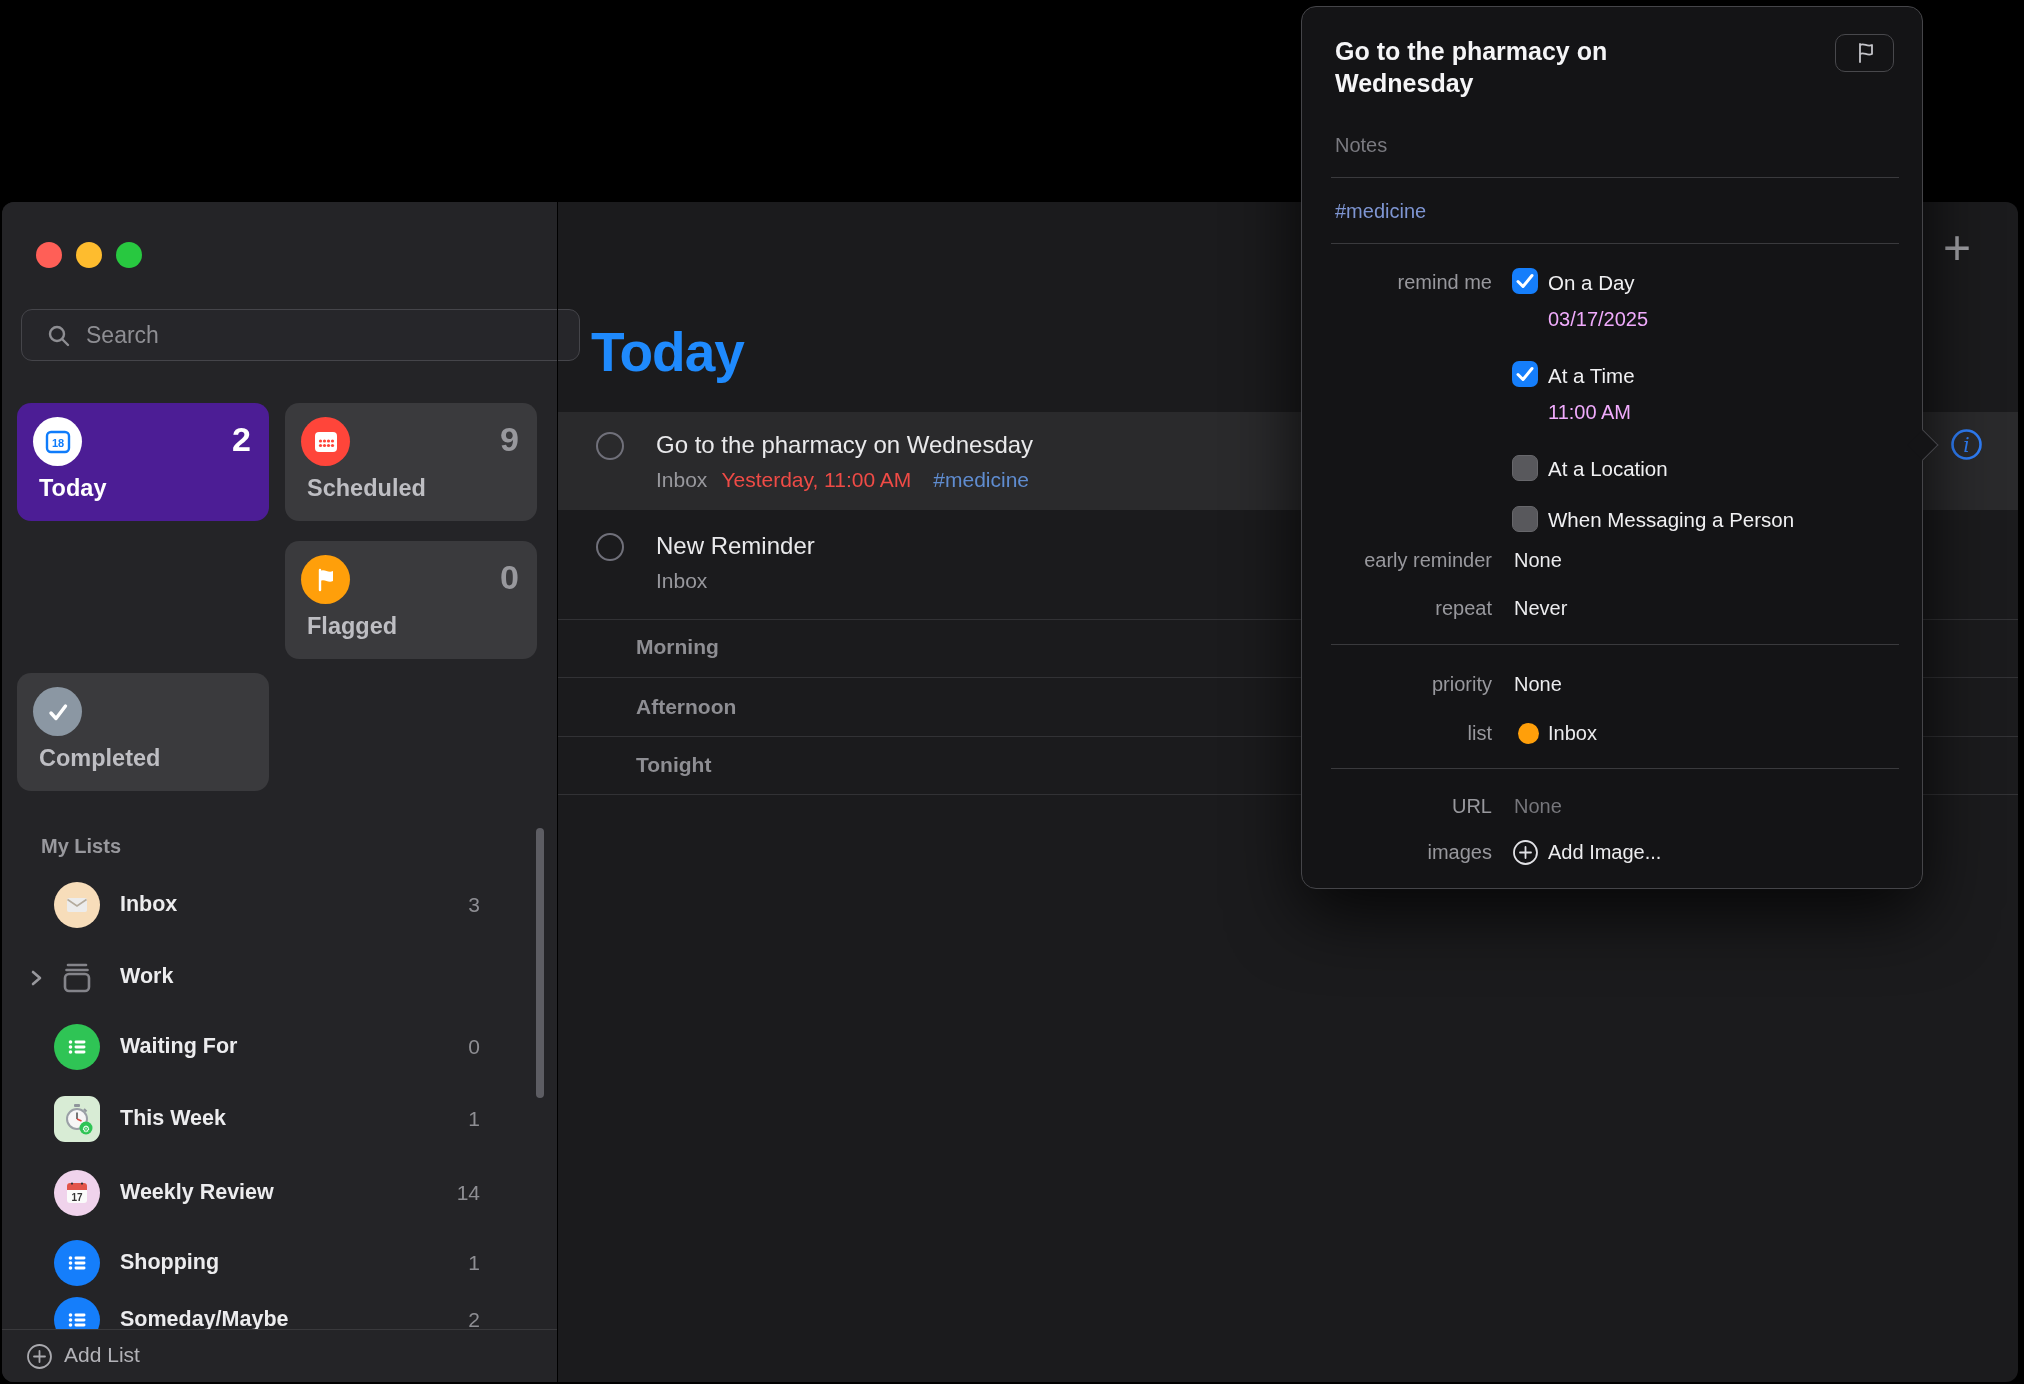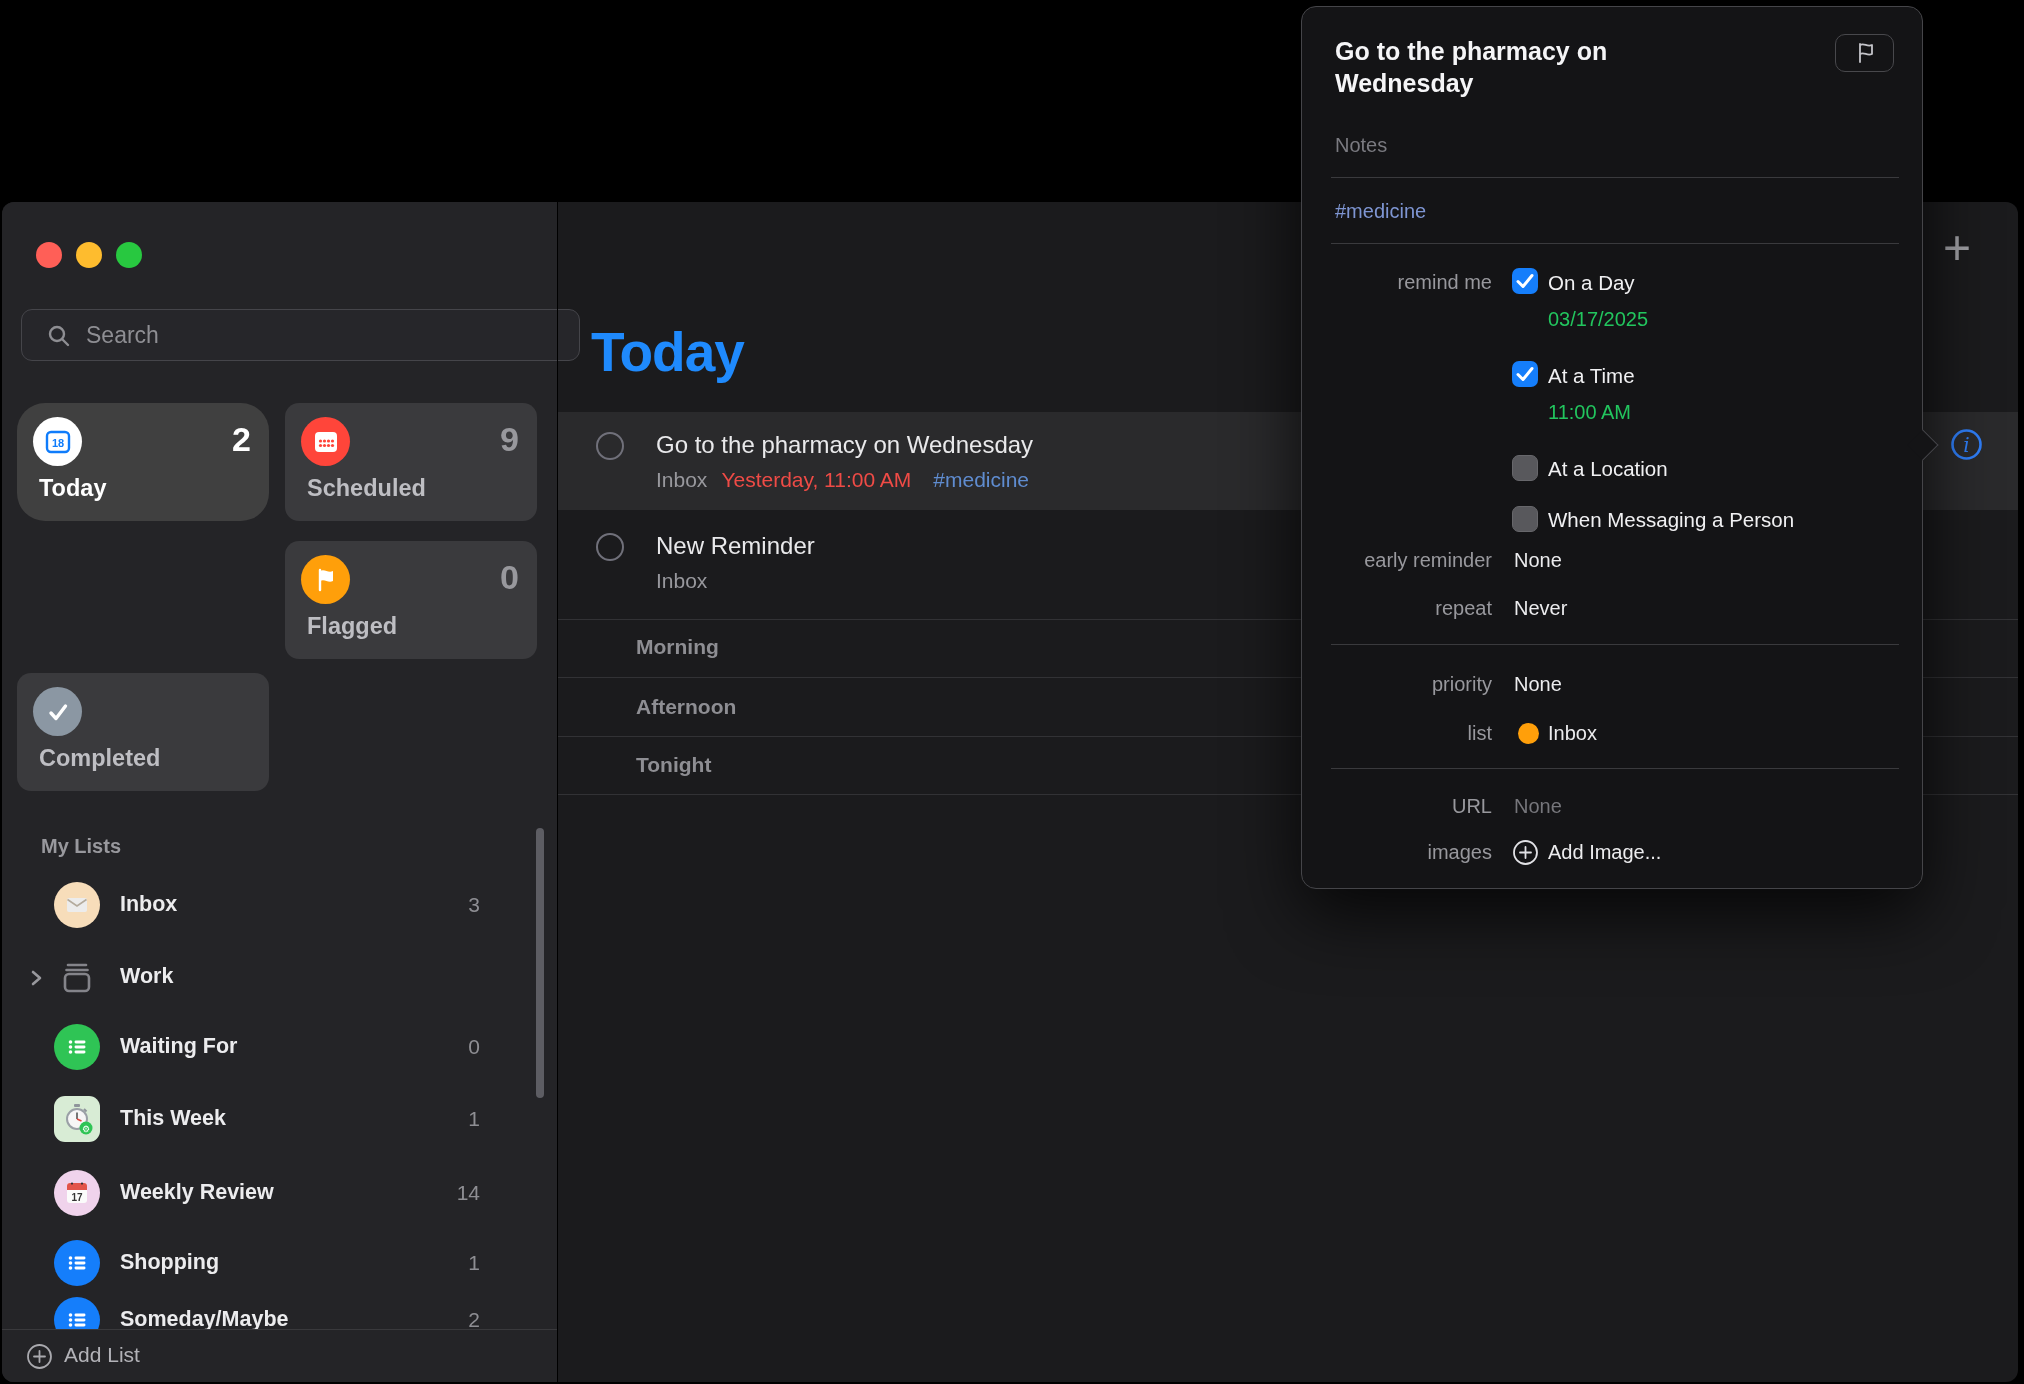--- a/index.html
+++ b/index.html
@@ -17,21 +17,21 @@
 
   .tl { position:absolute; top:40px; width:26px; height:26px; border-radius:50%; }
 
   #search { position:absolute; left:19px; top:107px; width:559px; height:52px;
             background:#26262a; border:1px solid #45454a; border-radius:11px; }
   #search input { position:absolute; left:64px; top:0; width:430px; height:50px; background:transparent;
             border:none; outline:none; color:#c8c8cd; font-size:23px; font-family:inherit; }
   #search input::placeholder { color:#8e8e93; }
 
   .card { position:absolute; width:252px; height:118px; border-radius:14px; background:#3a3a3d; }
-  .card.selected { background:#404040;border-radius:28px; }
+  .card.selected { background:#4c1d95; }
   .card .cicon { position:absolute; left:16px; top:14px; width:49px; height:49px; border-radius:50%;
                  display:flex; align-items:center; justify-content:center; }
   .card .ccount { position:absolute; right:18px; top:17px; font-size:34px; font-weight:bold; color:#98989d; }
   .card.selected .ccount { color:#fff; }
   .card .clabel { position:absolute; left:22px; top:72px; font-size:23.5px; font-weight:bold; color:#bebec3; }
   .card.selected .clabel { color:#fff; }
 
   #mylists-header { position:absolute; left:39px; top:633px; font-size:20px; font-weight:bold; color:#98989d; }
 
   .lrow { position:absolute; left:0; width:510px; height:72px; }
@@ -78,21 +78,21 @@
   #flag-btn { position:absolute; left:533px; top:27px; width:59px; height:38px; border-radius:10px;
               border:1.5px solid #48484c; display:flex; align-items:center; justify-content:center; }
   #pop-notes { position:absolute; left:33px; top:127px; font-size:20px; color:#7a7a80; }
   .psep { position:absolute; left:29px; width:568px; height:1px; background:#3a3a3d; }
   #pop-tag { position:absolute; left:33px; top:193px; font-size:20px; color:#7e95d2; }
 
   .plabel { position:absolute; left:0; width:190px; text-align:right; font-size:20px; color:#98989d; }
   .pvalue { position:absolute; left:212px; font-size:20px; color:#ececee; }
   .pvalue.dim { color:#76767b; }
   .cblabel { position:absolute; left:246px; font-size:20.5px; font-weight:500; color:#f0f0f2; }
-  .cbvalue { position:absolute; left:246px; font-size:20px; color:#22c55e; }
+  .cbvalue { position:absolute; left:246px; font-size:20px; color:#f0abfc; }
   .cbox { position:absolute; left:210px; width:26px; height:26px; border-radius:7px; }
   .cbox.on { background:#157efb; }
   .cbox.off { background:#58585c; border:1px solid #67676b; }
   .cbox svg { position:absolute; left:1px; top:1px; }
   #list-dot { position:absolute; left:216px; top:716px; width:21px; height:21px; border-radius:50%;
               background:#ff9f0a; }
   #imgplus { position:absolute; left:210px; top:832px; }
 </style>
 </head>
 <body>

